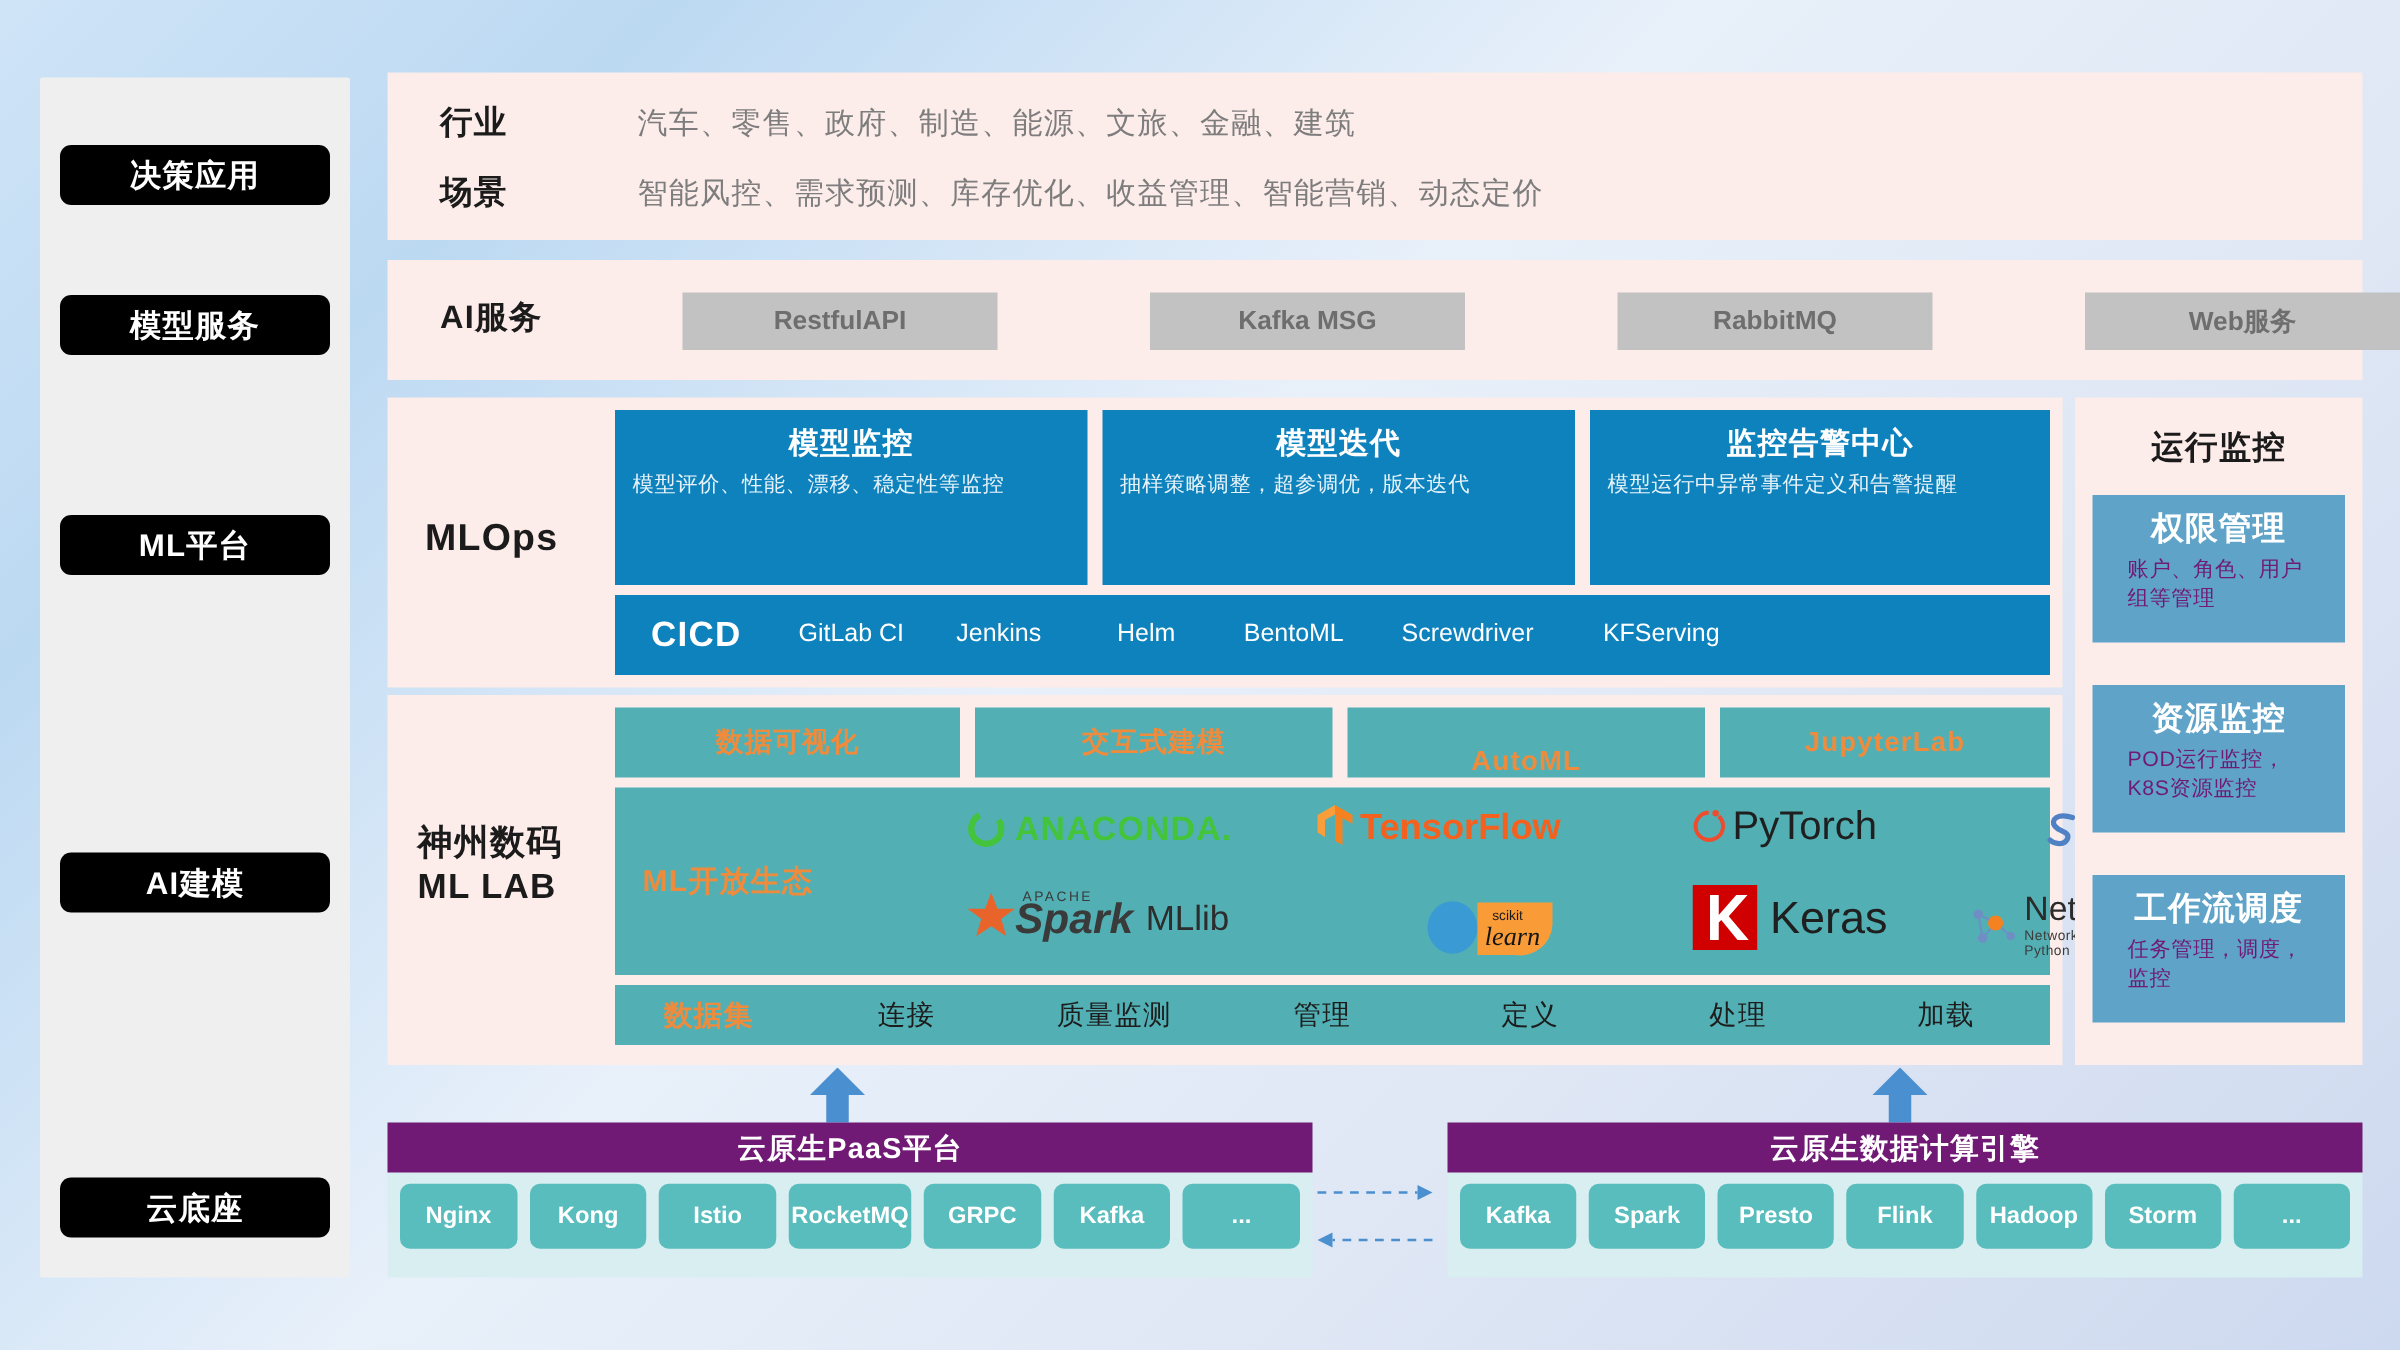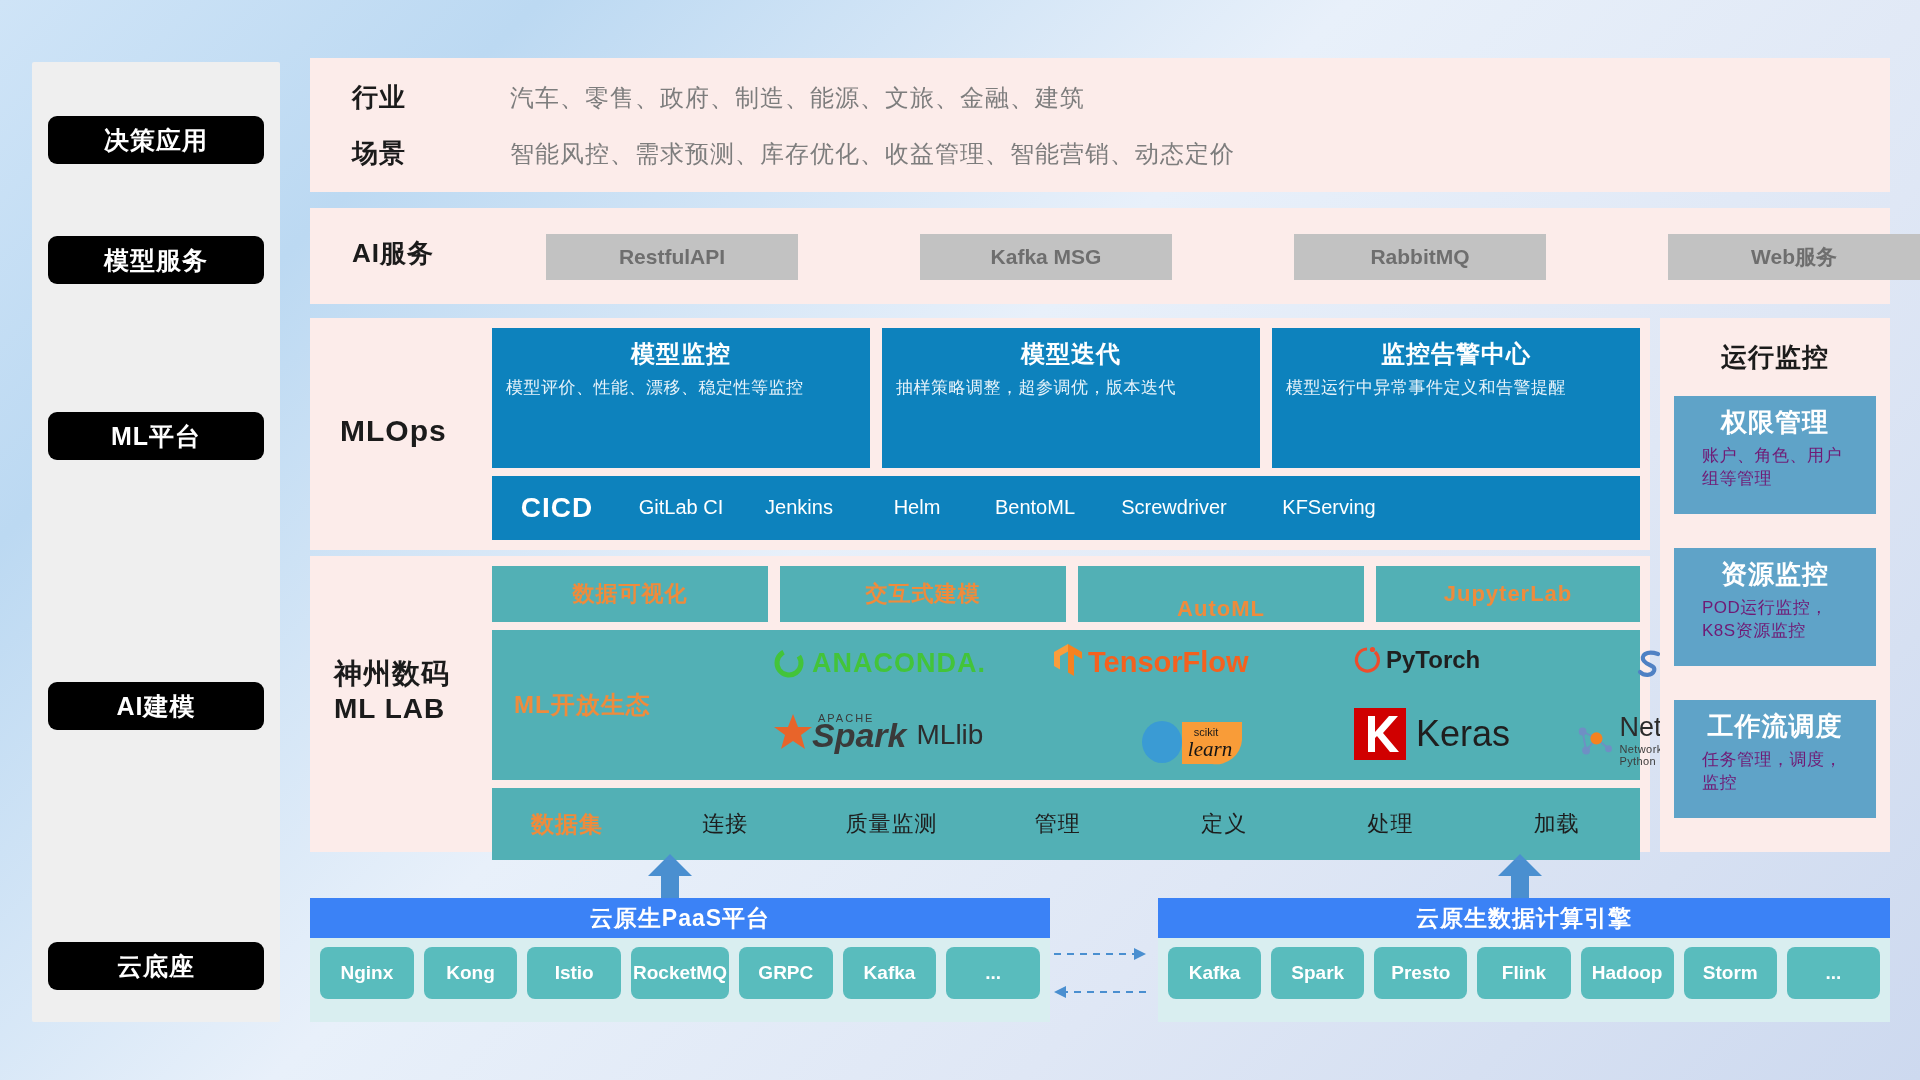--- a/index.html
+++ b/index.html
@@ -91,21 +91,21 @@
   .mon-card .mc-title{
     text-align:center;font-size:26px;font-weight:bold;margin:9px 0 5px;letter-spacing:1px;
   }
   .mon-card .mc-desc{
     font-size:17px;line-height:1.35;padding:0 28px;color:#701a75;letter-spacing:.5px;
   }
 
   
   .cloud-box{position:absolute;background:#d9eef0;}
   .cloud-head{
-    background:#3b82f6;color:#fff;height:40px;display:flex;align-items:center;
+    background:#701a75;color:#fff;height:40px;display:flex;align-items:center;
     justify-content:center;font-size:23px;font-weight:bold;letter-spacing:1px;
   }
   .cloud-items{display:flex;gap:10px;padding:9px 10px;}
   .cloud-chip{
     flex:1;height:52px;border-radius:8px;background:#59bcbd;color:#fff;
     display:flex;align-items:center;justify-content:center;text-align:center;
     font-size:19px;font-weight:bold;line-height:1.1;padding:0 2px;
   }
 
   
@@ -223,21 +223,21 @@
           <polygon points="16,2 2,10 2,24 8,27.5 8,14 16,9.5" fill="#fa9d3b"></polygon>
         </svg>
         <span class="lg" style="font-size:29px;color:#f4611f;margin-left:4px;">TensorFlow</span>
       </div>
 
       <div class="logo-row" style="left:860px;top:12px;">
         <svg width="30" height="36" viewBox="0 0 30 36">
           <path d="M15 7 A11 11 0 1 0 23 10" fill="none" stroke="#ee4c2c" stroke-width="3.2"></path>
           <circle cx="20.5" cy="7.5" r="2.6" fill="#ee4c2c"></circle>
         </svg>
-        <span class="lg" style="font-size:24px;color:#1f1f1f;font-weight:bold;margin-left:4px;">PyTorch</span>
+        <span class="lg" style="font-size:32px;color:#1f1f1f;font-weight:normal;margin-left:4px;">PyTorch</span>
       </div>
 
       <div class="logo-row" style="left:1140px;top:16px;">
         <svg width="34" height="34" viewBox="0 0 34 34">
           <path d="M26 8 C14 4 8 10 12 15 C16 20 24 19 22 25 C20 30 12 30 8 26" fill="none" stroke="#4f81c4" stroke-width="4.2" stroke-linecap="round"></path>
         </svg>
         <span class="lg" style="font-size:30px;color:#1f1f1f;letter-spacing:-1px;margin-left:2px;">sas</span>
       </div>
 
       <div class="logo-row" style="left:278px;top:82px;">
@@ -279,21 +279,21 @@
           <circle cx="14" cy="34" r="4.5" fill="#6f8fc4"></circle>
           <circle cx="40" cy="32" r="4" fill="#6f8fc4"></circle>
         </svg>
         <div style="margin-left:4px;">
           <div class="lg" style="font-size:27px;color:#2b2b2b;font-weight:normal;line-height:1;">NetworkX</div>
           <div style="font-size:11px;color:#3c3c3c;letter-spacing:.4px;margin-top:2px;">Network Analysis in Python</div>
         </div>
       </div>
     </div>
 
-    <div class="ds-band" style="left:182px;top:232px;width:1148px;height:72px;">
+    <div class="ds-band" style="left:182px;top:232px;width:1148px;height:48px;">
       <div class="ds-title">数据集</div>
       <div class="ds-item">连接</div>
       <div class="ds-item">质量监测</div>
       <div class="ds-item">管理</div>
       <div class="ds-item">定义</div>
       <div class="ds-item">处理</div>
       <div class="ds-item">加载</div>
     </div>
   </div>
 

